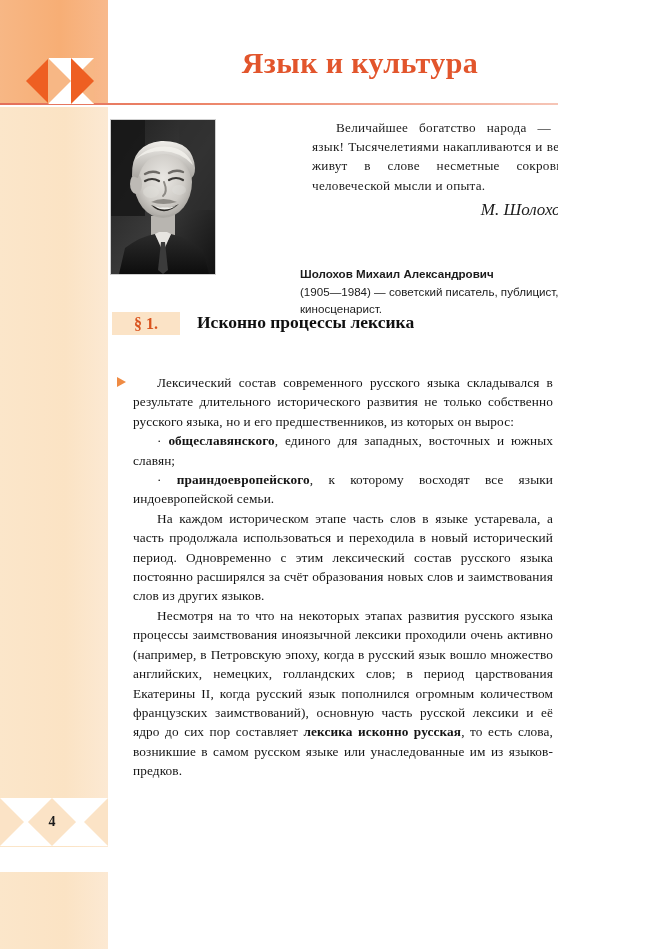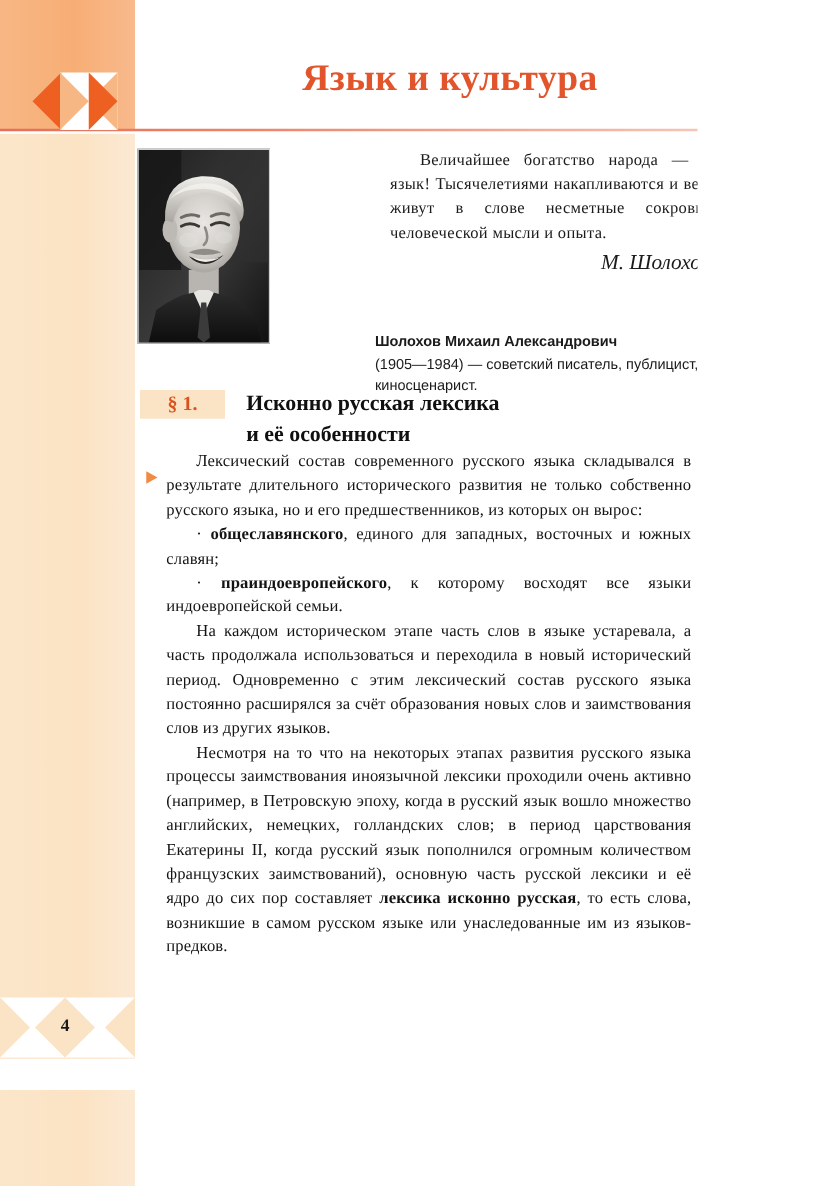--- a/index.html
+++ b/index.html
@@ -195,21 +195,21 @@
     font-weight: bold;
     font-size: 17.5px;
     line-height: 25px;
     color: #101010;
   }
   .sec-title span { display: block; }
 
   
   .body-col {
     position: absolute;
-    left: 133px; top: 359px;
+    left: 133px; top: 373px;
     width: 420px;
   }
   .bullet-marker {
     position: absolute;
     left: 117px; top: 377px;
     width: 0; height: 0;
     border-top: 5px solid transparent;
     border-bottom: 5px solid transparent;
     border-left: 9px solid #ef8b43;
   }
@@ -375,22 +375,21 @@
 
   <div class="bio">
     <span class="bio-name">Шолохов Михаил Александрович</span>
     <span class="bio-desc">(1905—1984) — советский писатель, публицист, киносценарист.</span>
   </div>
 
   <div class="sec-badge">
     <span class="sec-badge-text">§ 1.</span>
   </div>
   <div class="sec-title">
-    <span>Исконно русская лексика</span>
-    <span>и её особенности</span>
+    <span>Исконно процессы лексика</span>
   </div>
 
   <div class="bullet-marker"></div>
 
   <div class="body-col">
     <p class="bodytext">Лексический состав современного русского языка складывался в результате длительного исторического развития не только собственно русского языка, но и его предшественников, из которых он вырос:</p>
 
 
     <p class="bulletline"><span>·</span>&nbsp;<b>общеславянского</b><span>, единого для западных, восточных и южных славян;</span></p>
 

